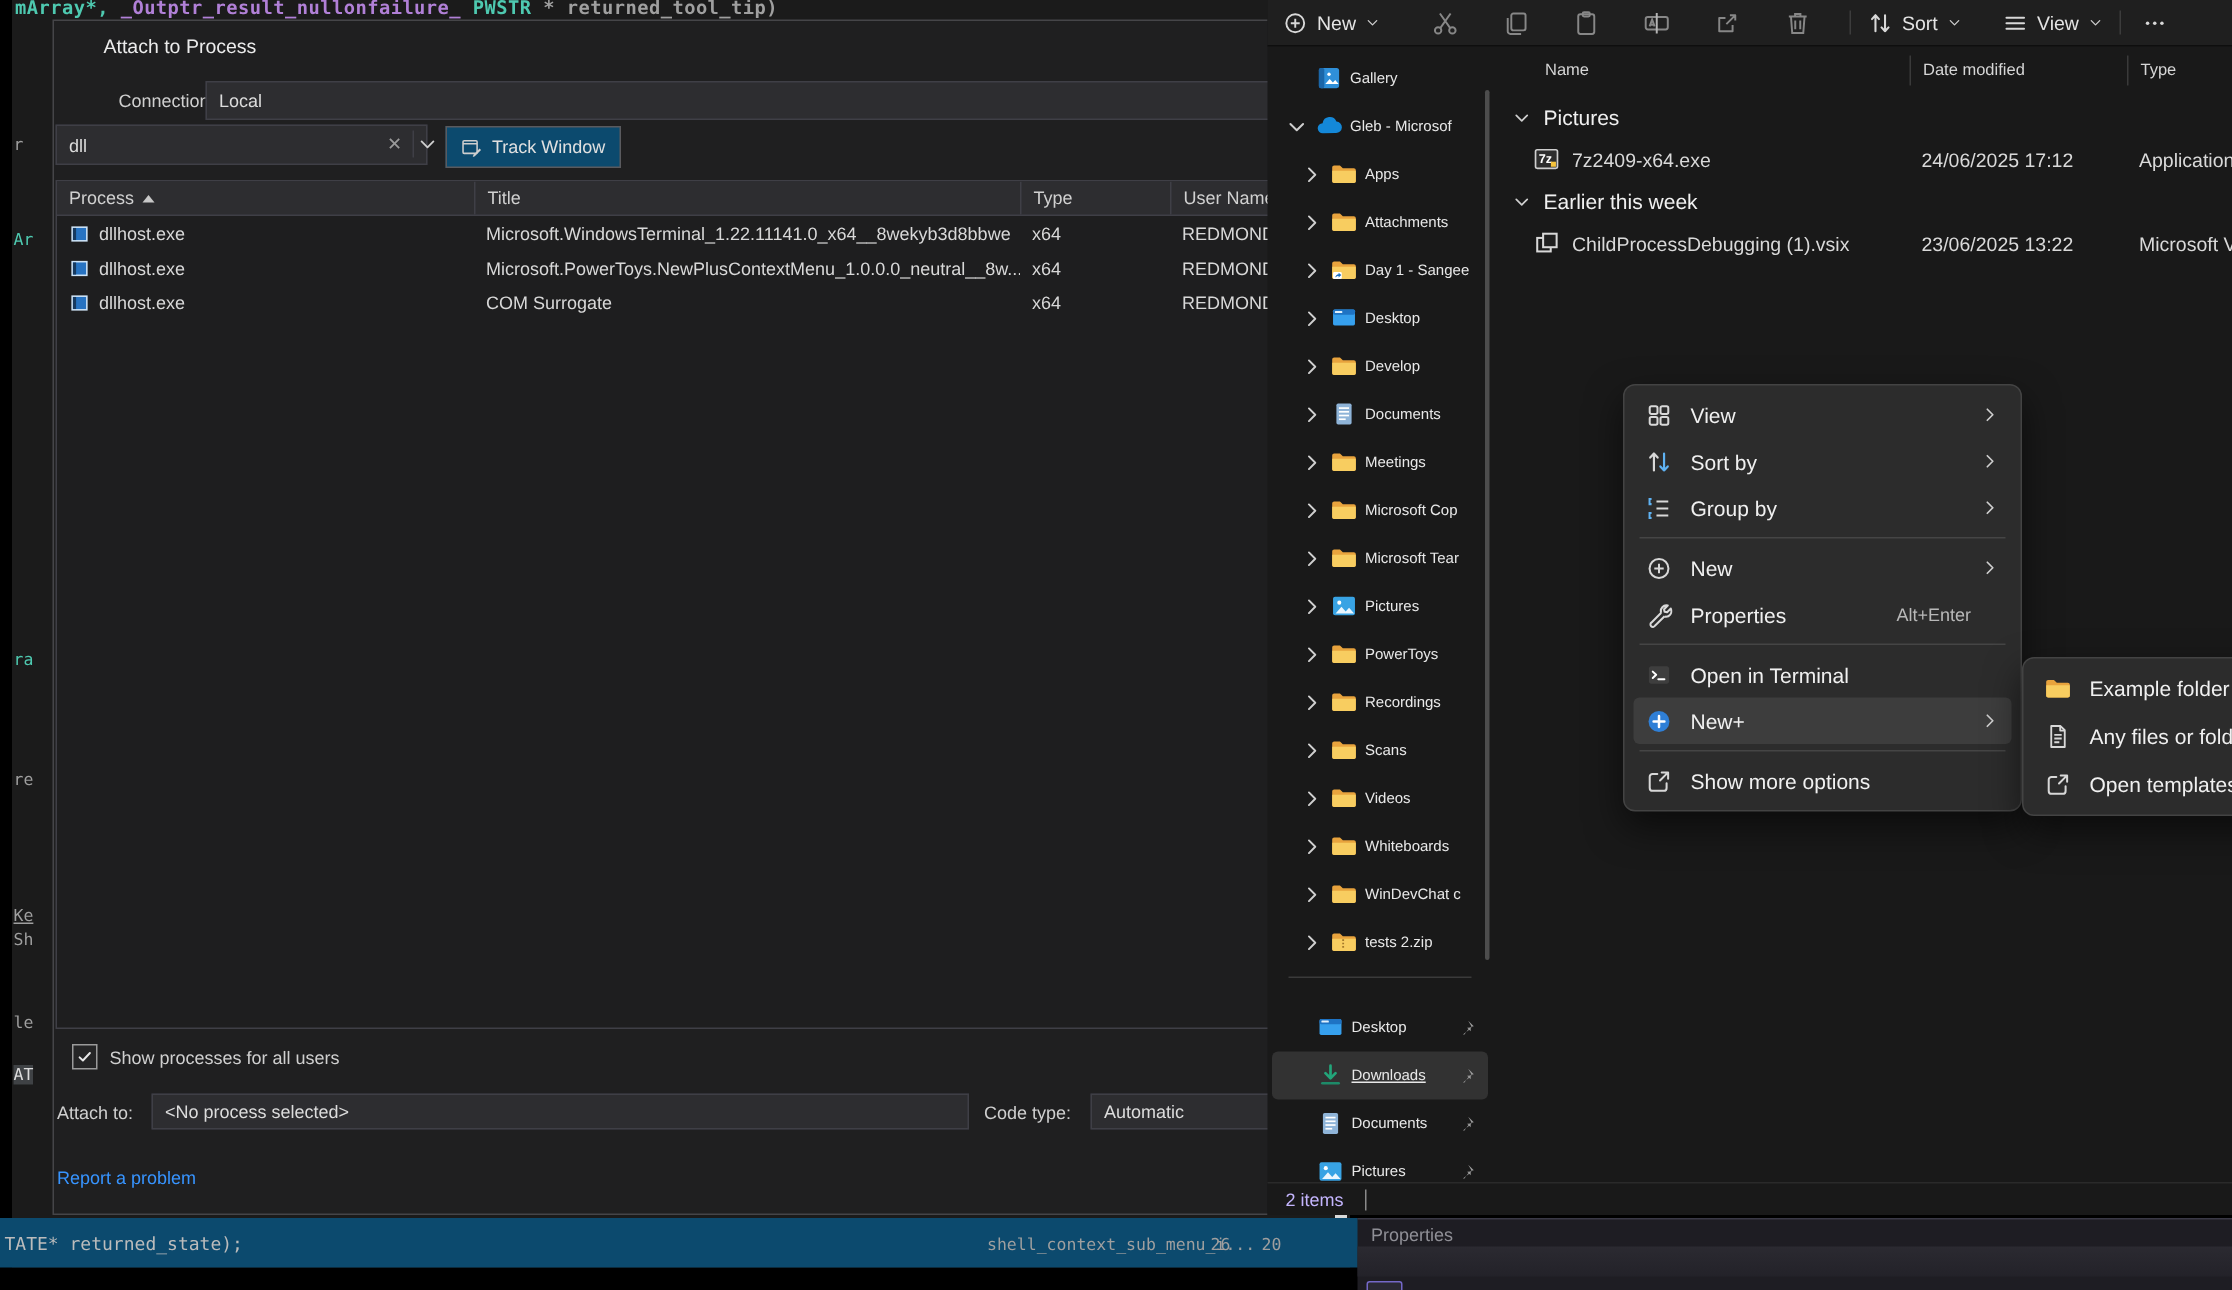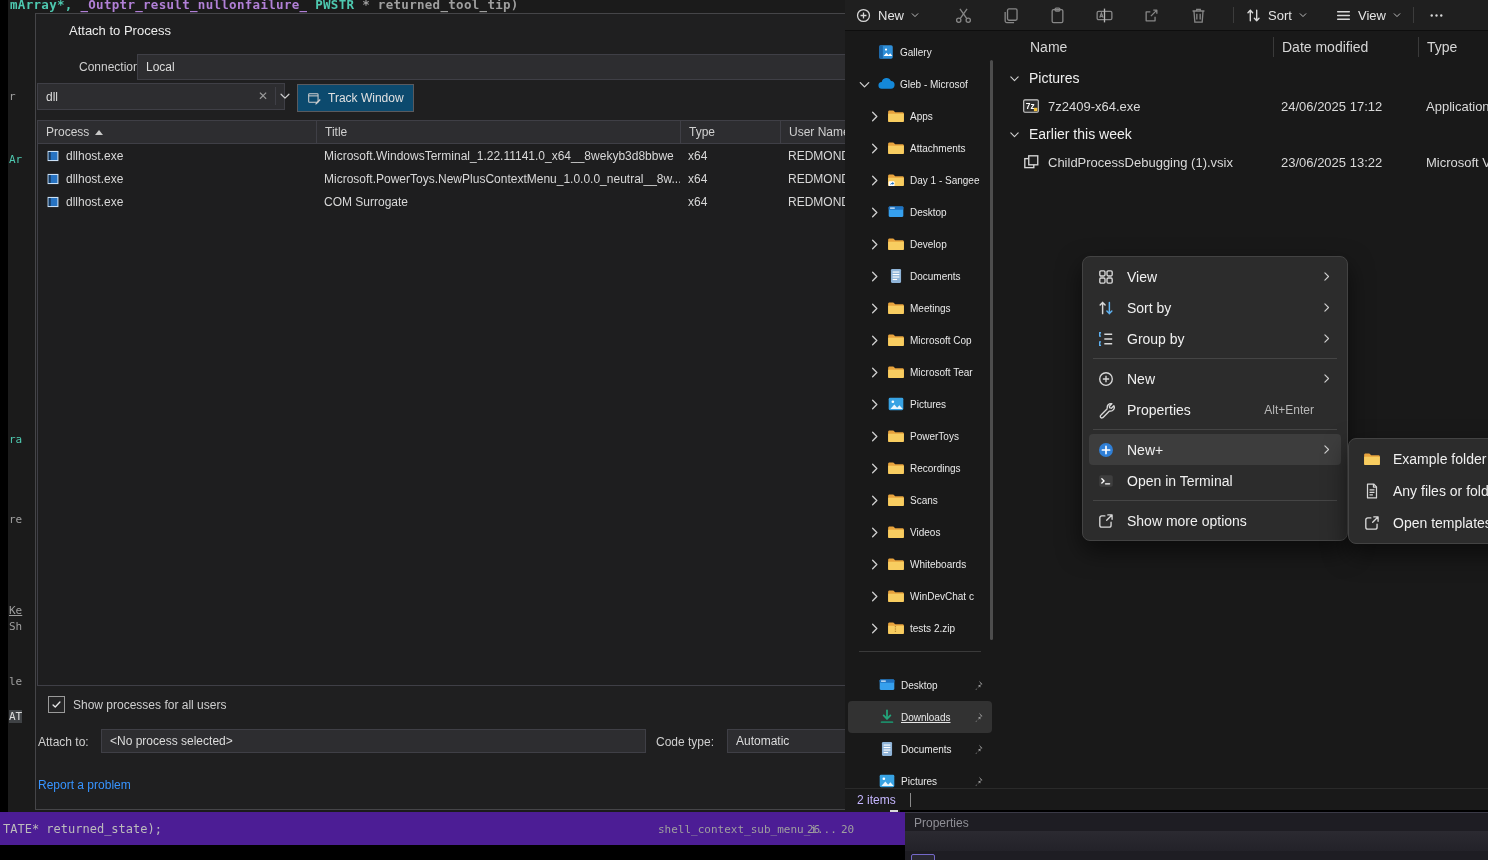--- a/index.html
+++ b/index.html
@@ -47,21 +47,21 @@
 
   .chk-row{position:absolute;left:12px;top:682px;display:flex;align-items:center;gap:8px;}
   .checkbox{width:15px;height:15px;border:1px solid #9a9a9a;background:#252526;display:flex;align-items:center;justify-content:center;}
   .checkbox svg{width:11px;height:11px;}
   .attach-label{position:absolute;left:2px;top:721px;}
   .attach-input{position:absolute;left:65px;top:715px;width:545px;height:24px;}
   .codetype-label{position:absolute;left:620px;top:721px;}
   .codetype-combo{position:absolute;left:691px;top:715px;right:0;height:24px;}
   .report-link{position:absolute;left:2px;top:764px;color:#3794ff;font-size:12px;cursor:pointer;}
 
-  .vs-bottom{position:absolute;left:0;top:812px;width:968px;height:33px;background:#4c1d95;}
+  .vs-bottom{position:absolute;left:0;top:812px;width:968px;height:33px;background:#0c4a6e;}
   .vs-bottom .code{position:absolute;left:3px;top:10px;font-family:"DejaVu Sans Mono",monospace;font-size:12px;color:#bcbcbc;}
   .vs-bottom .lens{position:absolute;top:11px;font-family:"DejaVu Sans Mono",monospace;font-size:11px;color:#9f9f9f;white-space:nowrap;}
 
   
   .props-panel{position:absolute;left:905px;top:812px;width:583px;height:48px;background:#1e1d23;border-top:1px solid #3a3946;}
   .props-title{position:absolute;left:9px;top:3px;font-size:12px;color:#8f8f96;}
   .props-row{position:absolute;left:0;top:18px;width:100%;height:20px;background:linear-gradient(#2b2a31,#232229);}
   .props-chip{position:absolute;left:6px;top:41px;width:22px;height:16px;border:1px solid #7468c8;background:#2a2933;border-radius:2px;}
 
   
@@ -87,21 +87,21 @@
   .icon18 svg{width:100%;height:100%;}
   .side-divider{margin:7px 14px;height:1px;background:#3a3a3a;}
   .pins{margin-top:17px;}
   .pin-item{padding-left:30px;margin:0 3px;border-radius:4px;}
   .pin-item.selected{background:#323232;text-decoration:underline;}
   .pin-icon{width:13px;height:13px;margin-left:auto;margin-right:8px;flex:0 0 13px;}
   .pin-icon svg{width:100%;height:100%;}
   .side-scroll{position:absolute;left:145px;top:30px;width:3px;height:580px;background:#4d4d4d;border-radius:2px;}
 
   .filepane{position:absolute;left:155px;top:30px;right:0;bottom:22px;}
-  .cols{display:grid;grid-template-columns:273px 145px 1fr;height:34px;align-items:center;color:#d6d6d6;font-size:14px;}
+  .cols{display:grid;grid-template-columns:273px 145px 1fr;height:34px;align-items:center;color:#d6d6d6;font-size:11px;}
   .cols>div{height:20px;display:flex;align-items:center;}
   .cols .c1{padding-left:30px;}
   .cols .c2,.cols .c3{border-left:1px solid #3a3a3a;padding-left:8px;}
   .grp{height:28px;display:flex;align-items:center;gap:8px;padding-left:8px;color:#f0f0f0;font-size:14px;}
   .grp .chev16{width:13px;height:13px;flex-basis:13px;}
   .file-row{display:grid;grid-template-columns:273px 145px 1fr;height:28px;align-items:center;color:#d9d9d9;font-size:13px;}
   .file-row .fname{display:flex;align-items:center;gap:8px;padding-left:22px;white-space:nowrap;overflow:hidden;}
   .file-row .fdate,.file-row .ftype{padding-left:8px;white-space:nowrap;overflow:hidden;}
 
   .statusbar{position:absolute;left:0;bottom:0;width:100%;height:22px;background:#191919;border-top:1px solid #2a2a2a;
@@ -940,53 +940,53 @@
 
       <div class="menu-item divider">
         <span class="mi-icon"></span>
         <span></span>
         <span class="mi-right">
           <span></span>
           <span class="mi-chev"></span>
         </span>
       </div>
 
-      <div class="menu-item highlight">
-        <span class="mi-icon">
-          <svg viewBox="0 0 16 16">
-            <circle cx="8" cy="8" r="6.2" fill="#2f7fd6"></circle>
-            <path d="M8 4.8v6.4M4.8 8h6.4" stroke="#fff" stroke-width="1.5" stroke-linecap="round"></path>
-          </svg>
-        </span>
-        <span>New+</span>
-        <span class="mi-right">
-          <span></span>
-          <span class="mi-chev">
-            <svg viewBox="0 0 16 16" fill="none" stroke="#cfcfcf" stroke-width="1.4" stroke-linecap="round" stroke-linejoin="round">
-              <path d="M6 3.5L10.5 8 6 12.5"></path>
-            </svg>
-          </span>
-        </span>
-      </div>
-
       <div class="menu-item">
         <span class="mi-icon">
           <svg viewBox="0 0 16 16">
             <rect x="2" y="2.8" width="12" height="10.4" rx="1.6" fill="#3e3e3e"></rect>
             <path d="M4.3 6l2 1.9-2 1.9" stroke="#fff" stroke-width="1.2" fill="none" stroke-linecap="round" stroke-linejoin="round"></path>
             <path d="M7.6 10.5h3.6" stroke="#fff" stroke-width="1.2" stroke-linecap="round"></path>
           </svg>
         </span>
         <span>Open in Terminal</span>
         <span class="mi-right">
           <span></span>
           <span class="mi-chev"></span>
         </span>
       </div>
 
+      <div class="menu-item highlight">
+        <span class="mi-icon">
+          <svg viewBox="0 0 16 16">
+            <circle cx="8" cy="8" r="6.2" fill="#2f7fd6"></circle>
+            <path d="M8 4.8v6.4M4.8 8h6.4" stroke="#fff" stroke-width="1.5" stroke-linecap="round"></path>
+          </svg>
+        </span>
+        <span>New+</span>
+        <span class="mi-right">
+          <span></span>
+          <span class="mi-chev">
+            <svg viewBox="0 0 16 16" fill="none" stroke="#cfcfcf" stroke-width="1.4" stroke-linecap="round" stroke-linejoin="round">
+              <path d="M6 3.5L10.5 8 6 12.5"></path>
+            </svg>
+          </span>
+        </span>
+      </div>
+
       <div class="menu-item divider">
         <span class="mi-icon"></span>
         <span></span>
         <span class="mi-right">
           <span></span>
           <span class="mi-chev"></span>
         </span>
       </div>
 
       <div class="menu-item">

